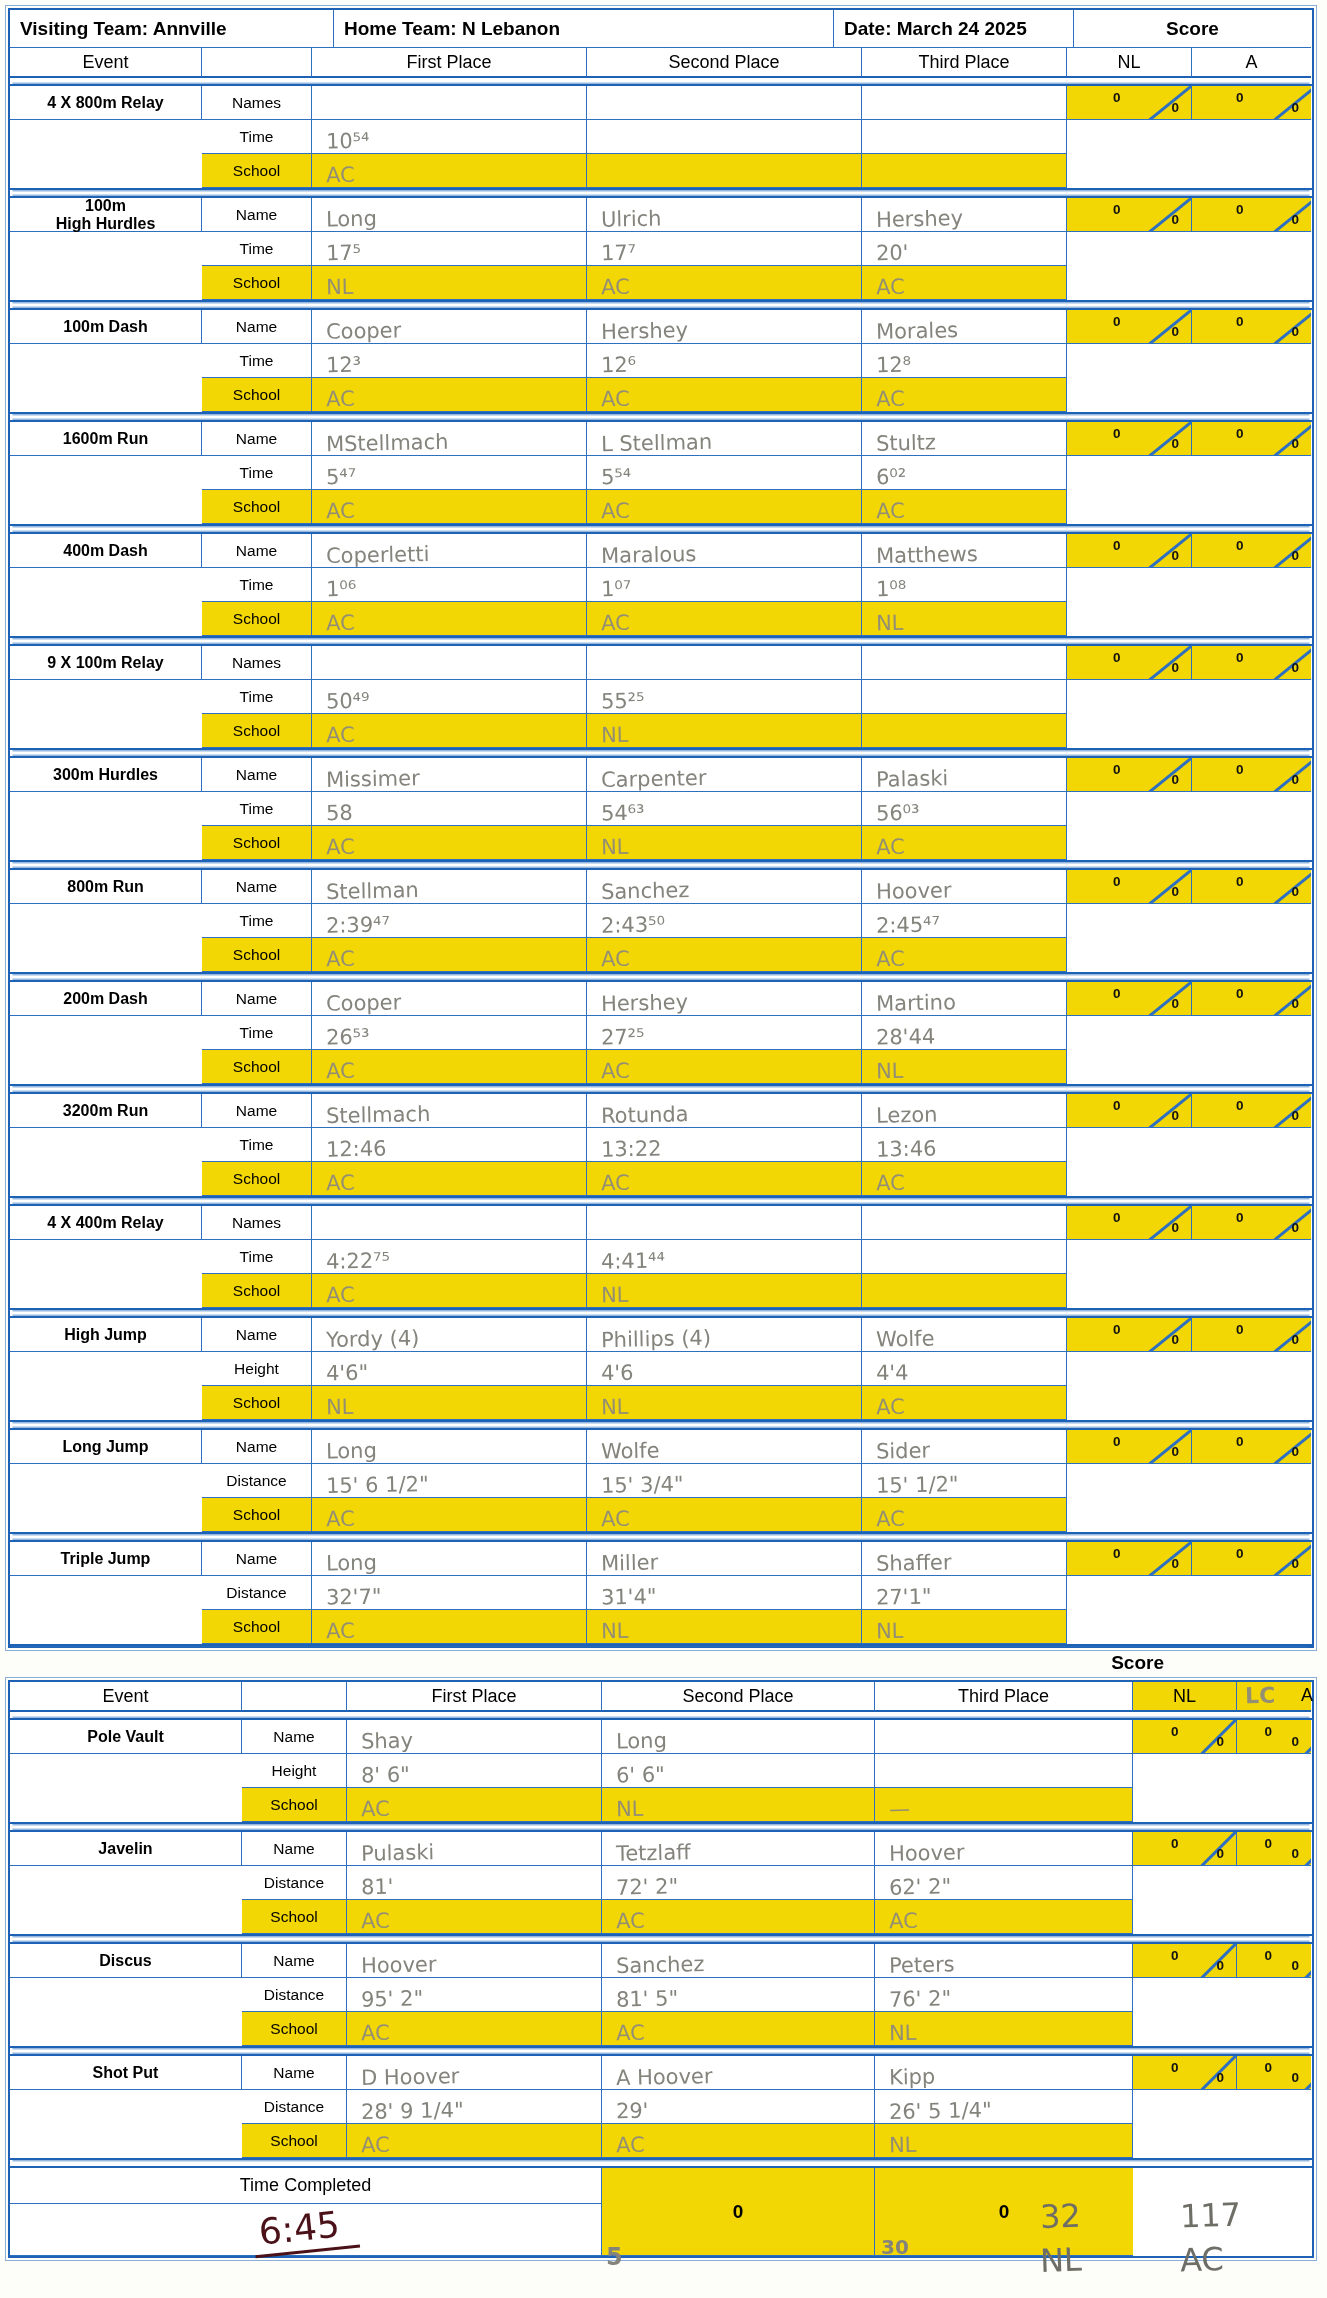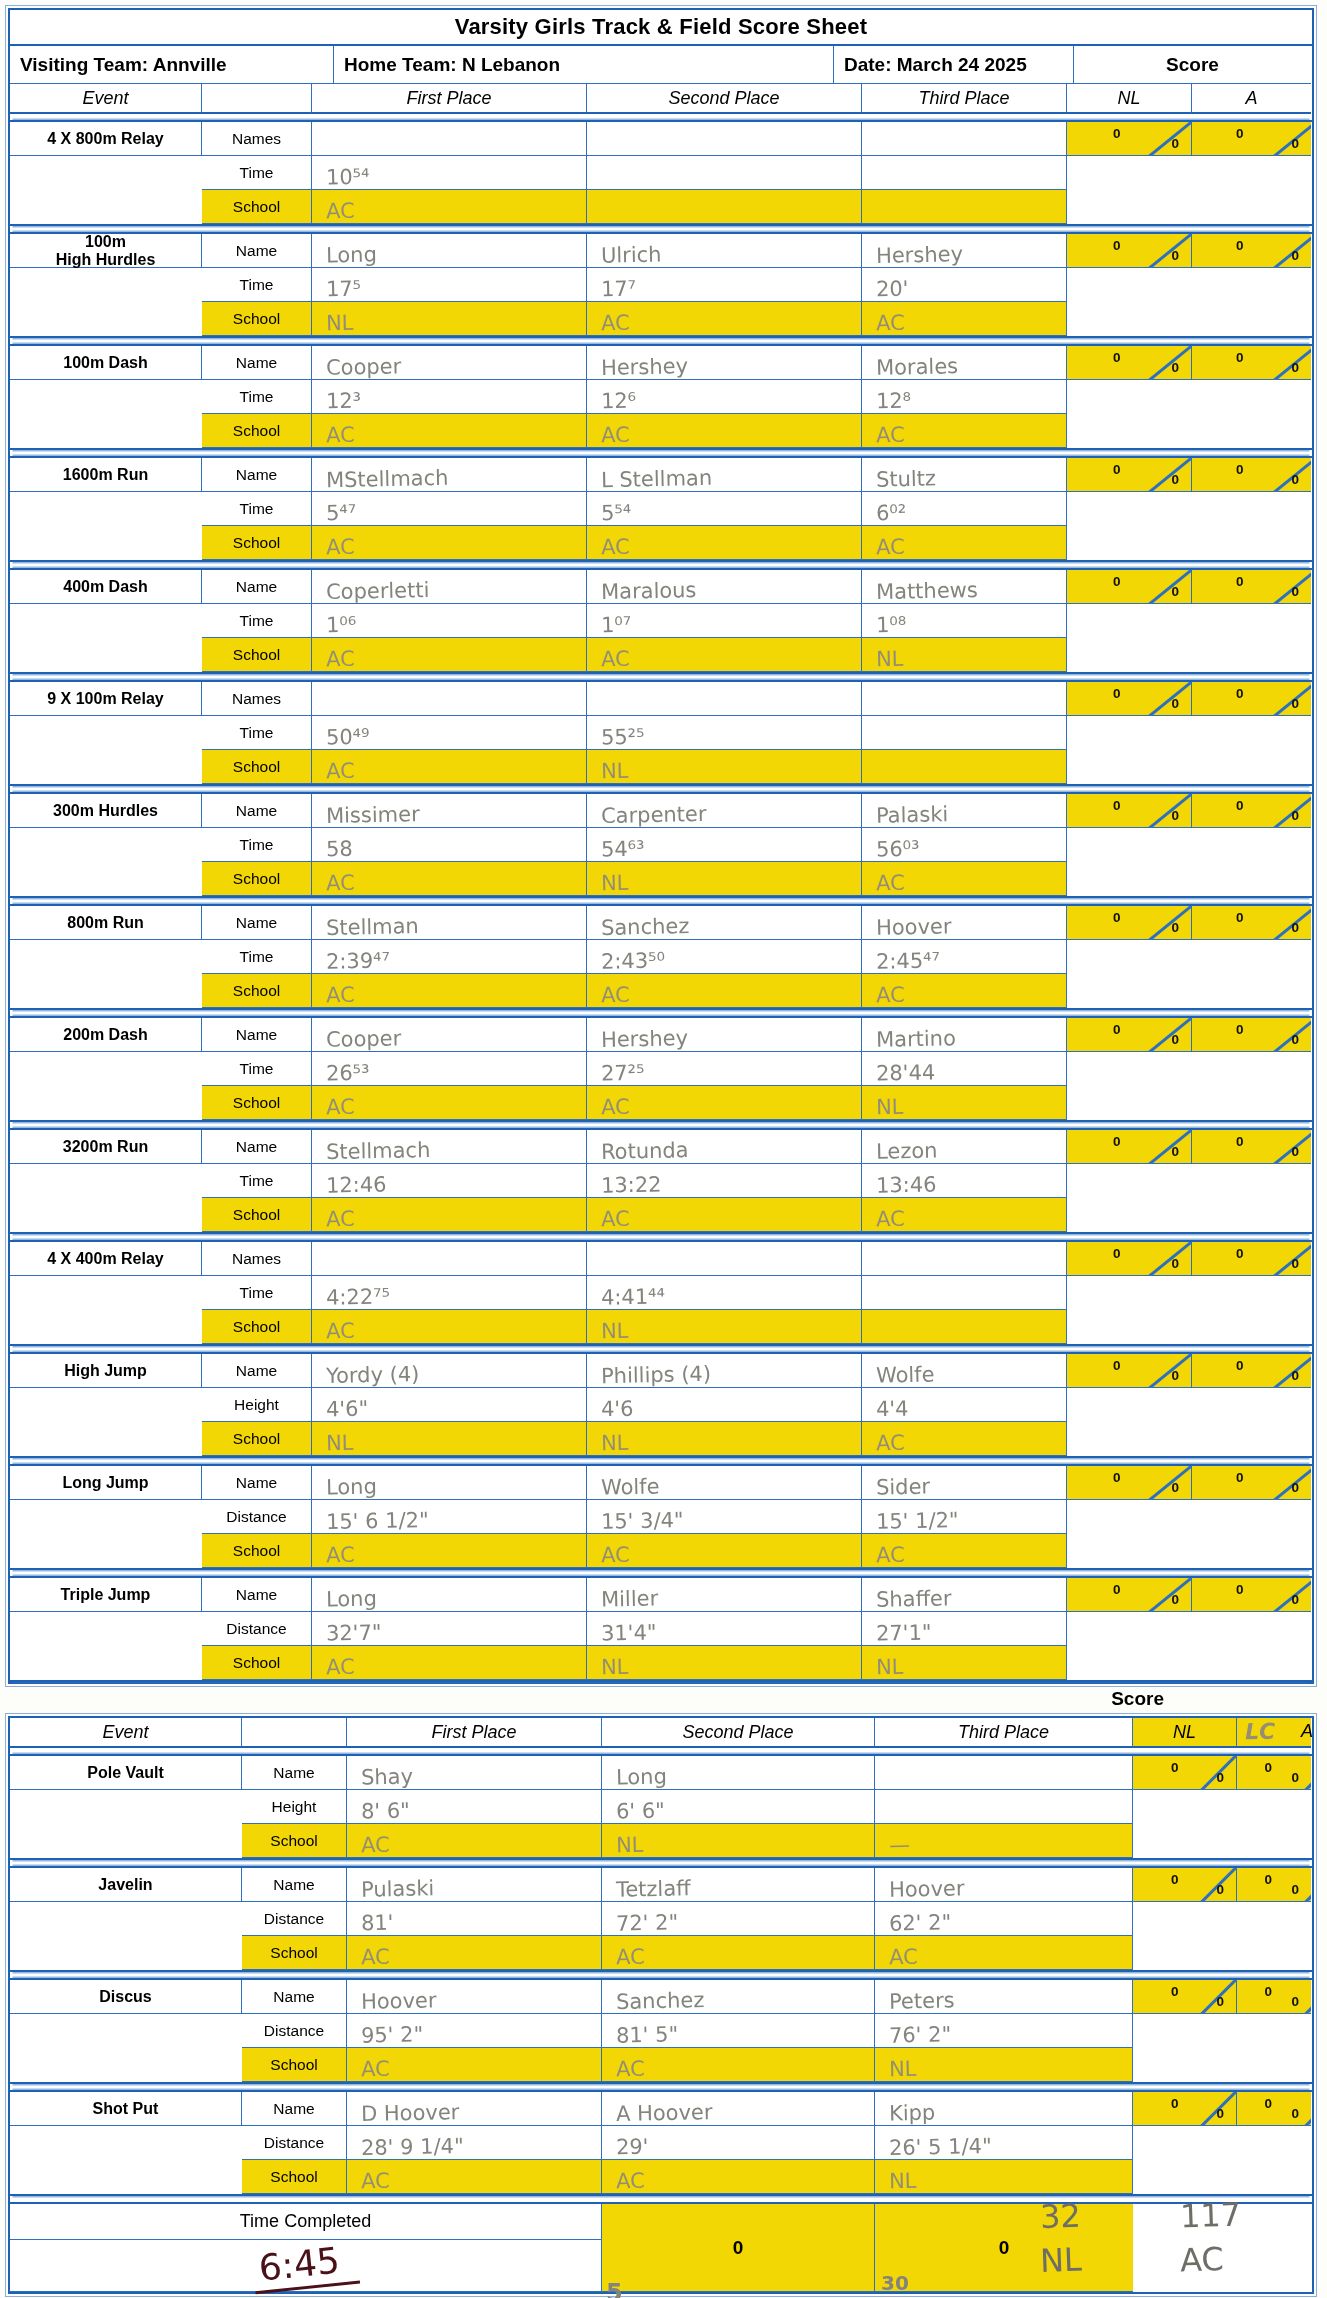--- a/index.html
+++ b/index.html
@@ -15,21 +15,21 @@
   .t1{grid-template-columns:192px 110px 275px 275px 205px 125px 119px;}
   .t2{grid-template-columns:232px 105px 255px 273px 258px 104px 74px;}
   .r2{grid-template-columns:324px 500px 240px 237px;}
   .fr{grid-template-columns:592px 273px 258px 104px 74px;}
   .c{border-right:1.5px solid var(--blueln); border-bottom:1.5px solid var(--blueln); position:relative;}
   .c:last-child{border-right:none;}
   .titlerow{height:36px; display:flex; align-items:center; justify-content:center;
     font-size:22px; font-weight:bold; border-bottom:2px solid var(--blue); letter-spacing:.2px;}
   .r2 .c{height:38px; display:flex; align-items:center; font-size:19px; font-weight:bold; padding-left:10px;}
   .r2 .score{justify-content:center; padding-left:0;}
-  .hdr .c{height:30px; display:flex; align-items:center; justify-content:center; font-size:18px; border-bottom:2px solid var(--blue);font-style:italic;}
+  .hdr .c{height:30px; display:flex; align-items:center; justify-content:center; font-size:18px; border-bottom:2px solid var(--blue);}
   .events{display:block;}
   .event-block{margin-top:6px; border-top:2px solid var(--blue); border-bottom:2px solid var(--blue);
     box-shadow:0 -4px 0 -2.5px rgba(46,111,192,.5), 0 4px 0 -2.5px rgba(46,111,192,.5);}
   .event-block .c{height:34px;}
   .ev{grid-column:1; grid-row:1/4; display:flex; flex-direction:column; align-items:center; justify-content:center;
     font-weight:bold; font-size:16px; background:#fff;}
   .lab{display:flex; align-items:center; justify-content:center; font-size:15.5px; background:#fff;}
   .place{background:#fff; display:flex; align-items:flex-end; padding:0 6px 1px 14px; overflow:visible;}
   .yel{background:var(--yellow) !important;}
   .hw{font-family:"DejaVu Sans", sans-serif; color:var(--pencil); transform:rotate(-1.2deg); white-space:nowrap;}
@@ -68,21 +68,20 @@
   .annots .hw{font-size:32px; color:#6e6d66; transform:rotate(-2deg);}
   .annots .an2{padding-left:30px;}
 </style>
 </head>
 <body>
 
 <div class="sheet">
   <div class="tblwrap">
 
     <div class="tbl">
-      <div class="titlerow">Varsity Girls Track &amp; Field Score Sheet</div>
 
       <div class="grid r2">
         <div class="c">Visiting Team: Annville</div>
         <div class="c">Home Team: N Lebanon</div>
         <div class="c">Date: March 24 2025</div>
         <div class="c score">Score</div>
       </div>
 
       <div class="grid t1 hdr">
         <div class="c">Event</div>

